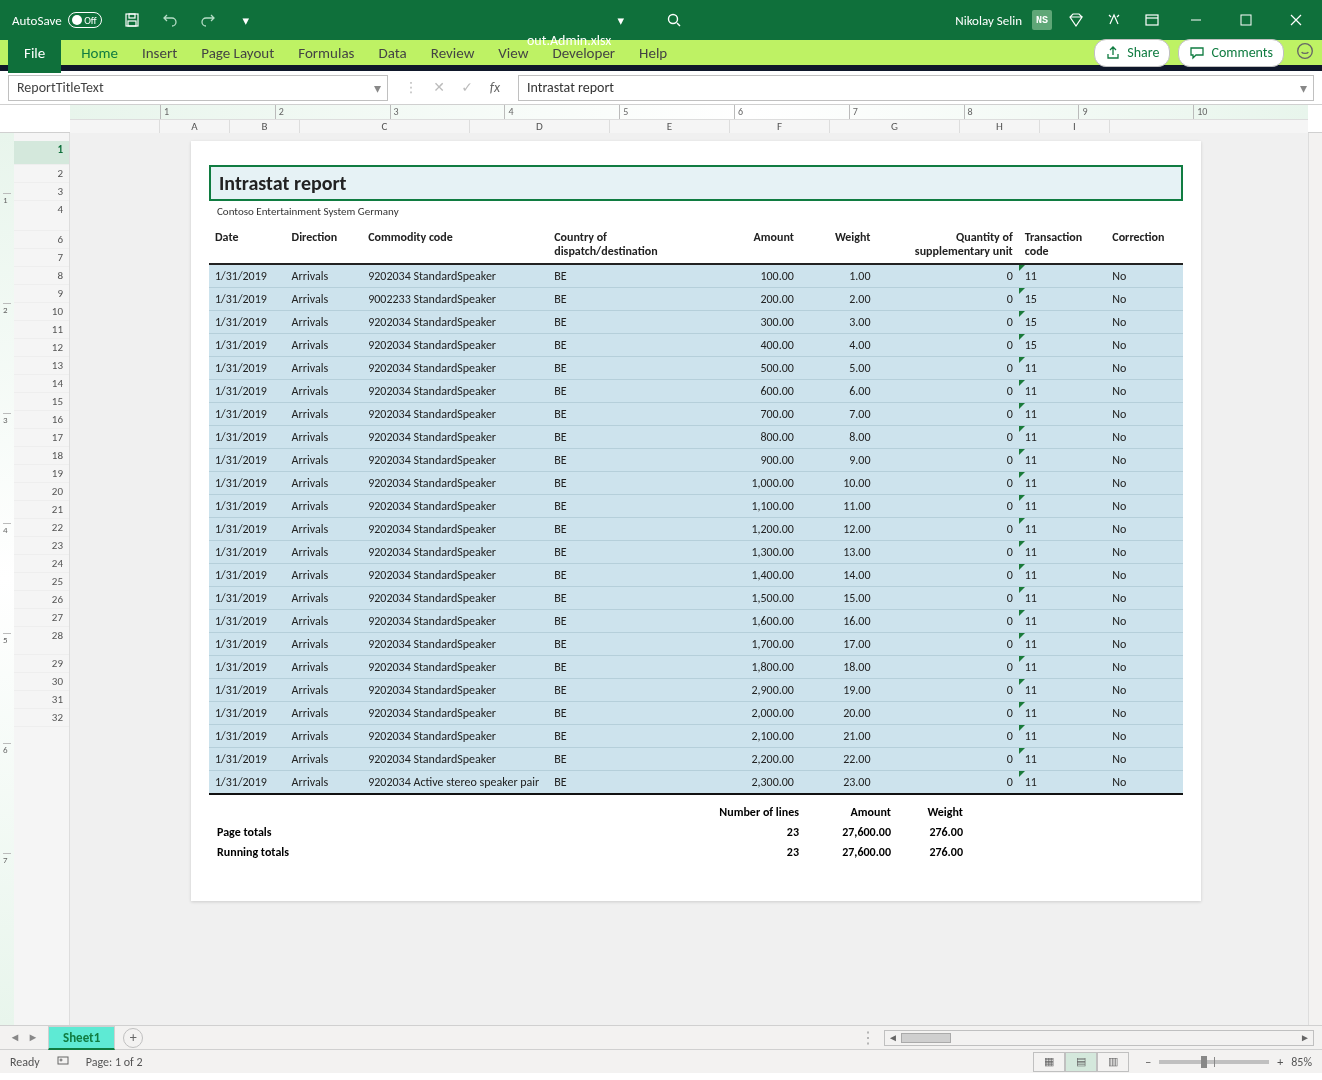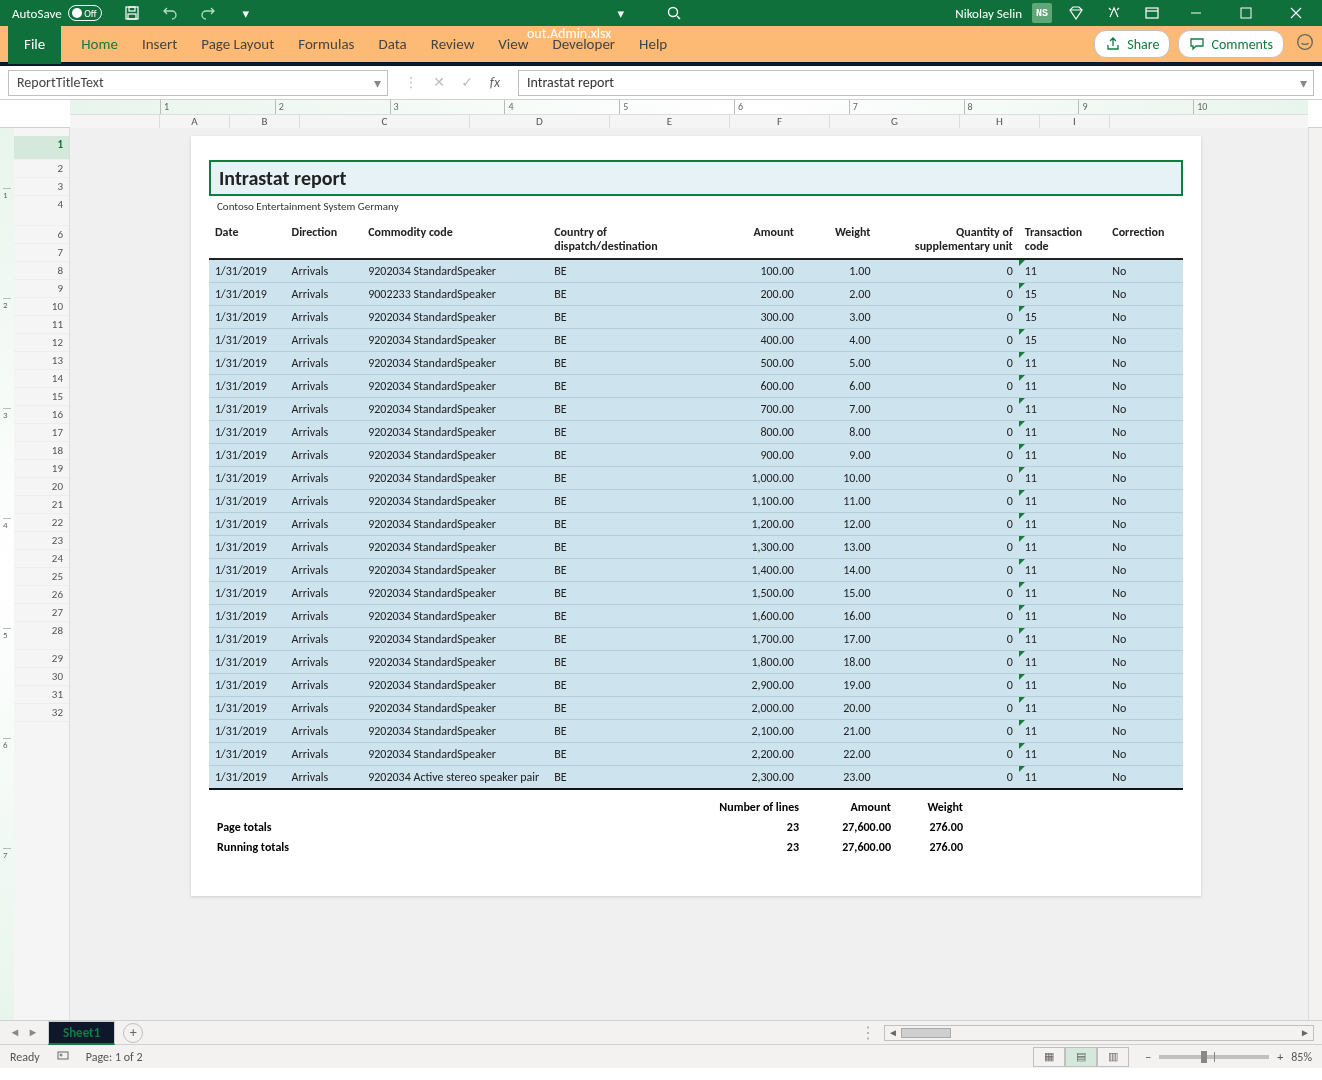--- a/index.html
+++ b/index.html
@@ -1,35 +1,35 @@
 <!DOCTYPE html>
 <html><head>
 <meta charset="utf-8">
 <style>
   * { box-sizing: border-box; margin: 0; padding: 0; font-family: "Segoe UI", Calibri, Arial, sans-serif; }
   html, body { width: 1322px; height: 1080px; overflow: hidden; background: #fff; }
 
   
-  .titlebar { height: 26px; background: #0f703b; color: #fff; display: flex; align-items: center; padding: 0 6px; font-size: 13px; }
+  .titlebar { height: 40px; background: #0f703b; color: #fff; display: flex; align-items: center; padding: 0 6px; font-size: 13px; }
   .titlebar .left { display: flex; align-items: center; gap: 10px; }
   .tb-btn { display: inline-flex; align-items: center; justify-content: center; height: 30px; min-width: 28px; border-radius: 2px; color: #fff; }
   .tb-btn svg { width: 16px; height: 16px; }
   .autosave { display: flex; align-items: center; gap: 6px; padding: 0 6px; }
   .autosave .switch { width: 34px; height: 16px; border: 1px solid #fff; border-radius: 10px; position: relative; }
   .autosave .switch .knob { width: 10px; height: 10px; background: #fff; border-radius: 50%; position: absolute; top: 2px; left: 3px; }
   .autosave .off { font-size: 10px; position: absolute; right: 4px; top: 1px; color: #fff; }
   .titlebar .center { flex: 1; display: flex; align-items: center; justify-content: center; gap: 6px; }
   .doc-title { font-size: 14px; margin-top: 41px; }
   .titlebar .right { display: flex; align-items: center; gap: 10px; }
   .user-badge { width: 20px; height: 20px; background: #5fa777; border-radius: 2px; display: flex; align-items: center; justify-content: center; font-size: 10px; font-weight: bold; font-family: Liberation Mono, monospace; }
   .win-btn { width: 40px; height: 30px; display: flex; align-items: center; justify-content: center; }
   .win-btn svg { width: 12px; height: 12px; }
 
   
-  .ribbonbar { height: 40px; background: #fdba74; display: flex; align-items: center; padding: 0 8px; border-bottom: 4px solid #0f172a; }
+  .ribbonbar { height: 31px; background: #bef264; display: flex; align-items: center; padding: 0 8px; border-bottom: 6px solid #0f172a; }
   .tab { padding: 0 12px; height: 40px; display: flex; align-items: center; font-size: 15px; color: #444; }
   .tab.file { background: #0f703b; color: #fff; padding: 0 16px; margin-right: 8px; }
   .tab.active { color: #107c41; }
   .ribbonbar .spacer { flex: 1; }
   .rbn-action { display: flex; align-items: center; gap: 6px; padding: 4px 10px; border: 1px solid #c0c0c0; border-radius: 12px; font-size: 14px; color: #107c41; background: #fff; margin-left: 8px; height: 28px; }
   .rbn-action svg { width: 16px; height: 16px; }
   .smile { margin-left: 12px; color: #666; }
 
   
   .formulabar { height: 34px; display: flex; align-items: center; border-bottom: 1px solid #d0d0d0; padding: 2px 8px; gap: 6px; }
@@ -77,21 +77,21 @@
   .rep-table tr.lastrow td { border-bottom: 2px solid #111; }
   .err-mark::before { content: ""; position: absolute; top: 0; left: 0; border-top: 6px solid #1a7a3a; border-right: 6px solid transparent; }
 
   .totals { width: 100%; font-size: 12px; font-weight: bold; margin-top: 6px; }
   .totals td { padding: 2px 6px; }
 
   
   .sheettabs { height: 24px; background: #f3f2f1; border-top: 1px solid #d0d0d0; display: flex; align-items: center; padding: 0 8px; gap: 8px; }
   .sheetnav { display: flex; gap: 4px; color: #888; }
   .sheetnav span { width: 14px; text-align: center; font-size: 11px; }
-  .sheettab { height: 24px; padding: 0 14px; display: flex; align-items: center; background: #0f172a; border: 1px solid #d0d0d0; border-bottom: 2px solid #107c41; font-size: 13px; color: #107c41; font-weight: 600; }
+  .sheettab { height: 24px; padding: 0 14px; display: flex; align-items: center; background: #5eead4; border: 1px solid #d0d0d0; border-bottom: 2px solid #107c41; font-size: 13px; color: #107c41; font-weight: 600; }
   .addsheet { width: 20px; height: 20px; border: 1px solid #c0c0c0; border-radius: 50%; display: flex; align-items: center; justify-content: center; color: #666; font-size: 14px; }
   .sheettabs .spacer { flex: 1; }
   .hscroll { width: 430px; height: 16px; border: 1px solid #c0c0c0; background: #f3f2f1; position: relative; display: flex; align-items: center; }
   .hscroll .arrow { width: 16px; text-align: center; color: #666; font-size: 10px; }
   .hscroll .thumb { position: absolute; left: 16px; top: 2px; height: 10px; width: 50px; background: #cfcfcf; border: 1px solid #aaa; }
 
   
   .statusbar { height: 24px; background: #f3f2f1; border-top: 1px solid #d0d0d0; display: flex; align-items: center; padding: 0 10px; font-size: 12px; color: #555; gap: 16px; }
   .statusbar .spacer { flex: 1; }
   .view-btns { display: flex; }

